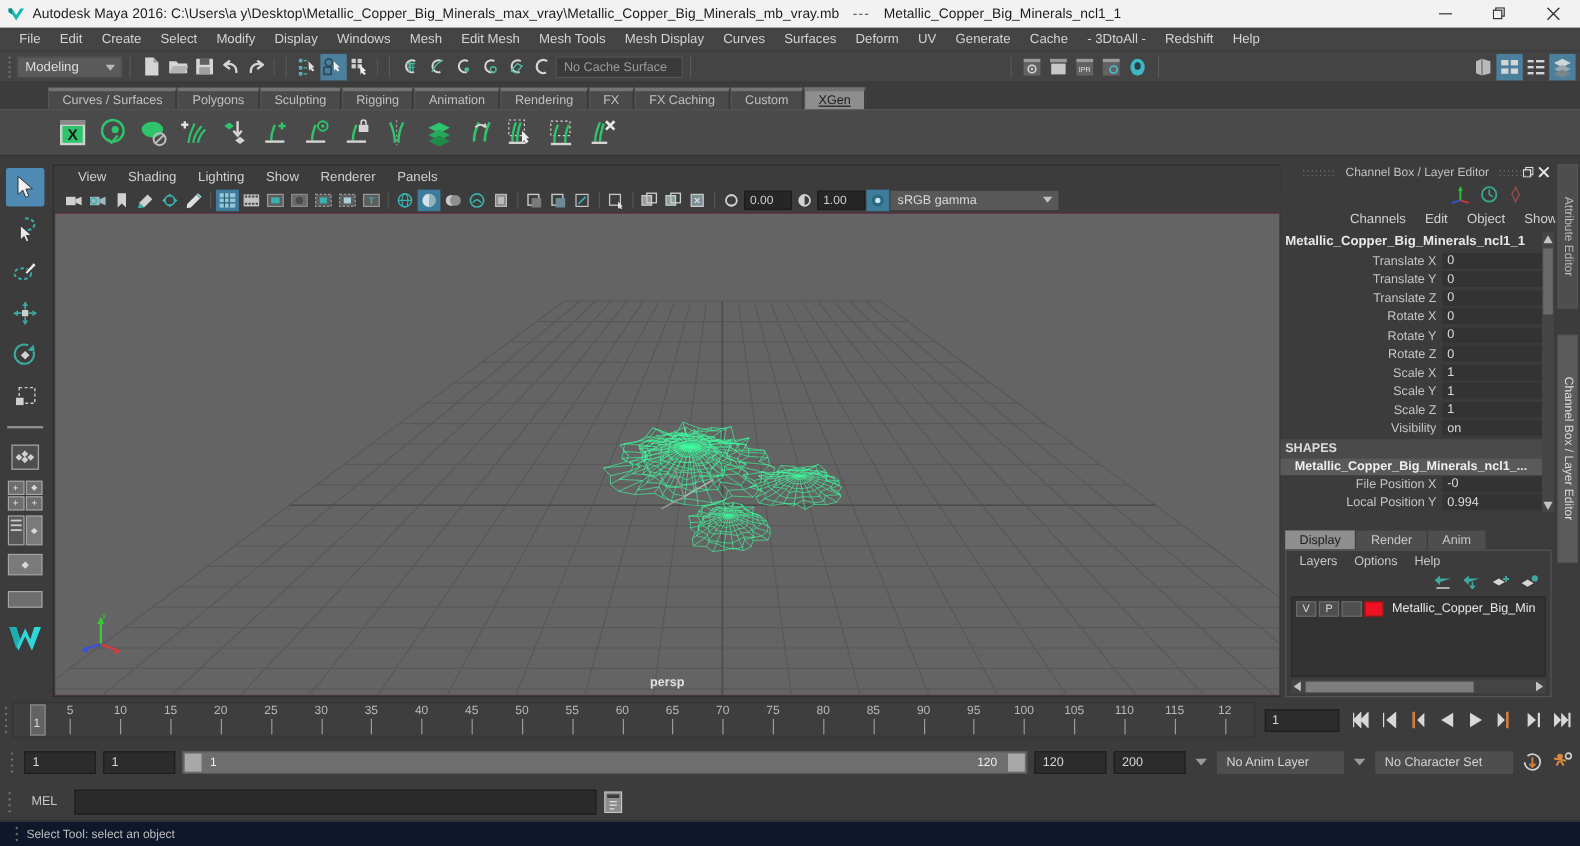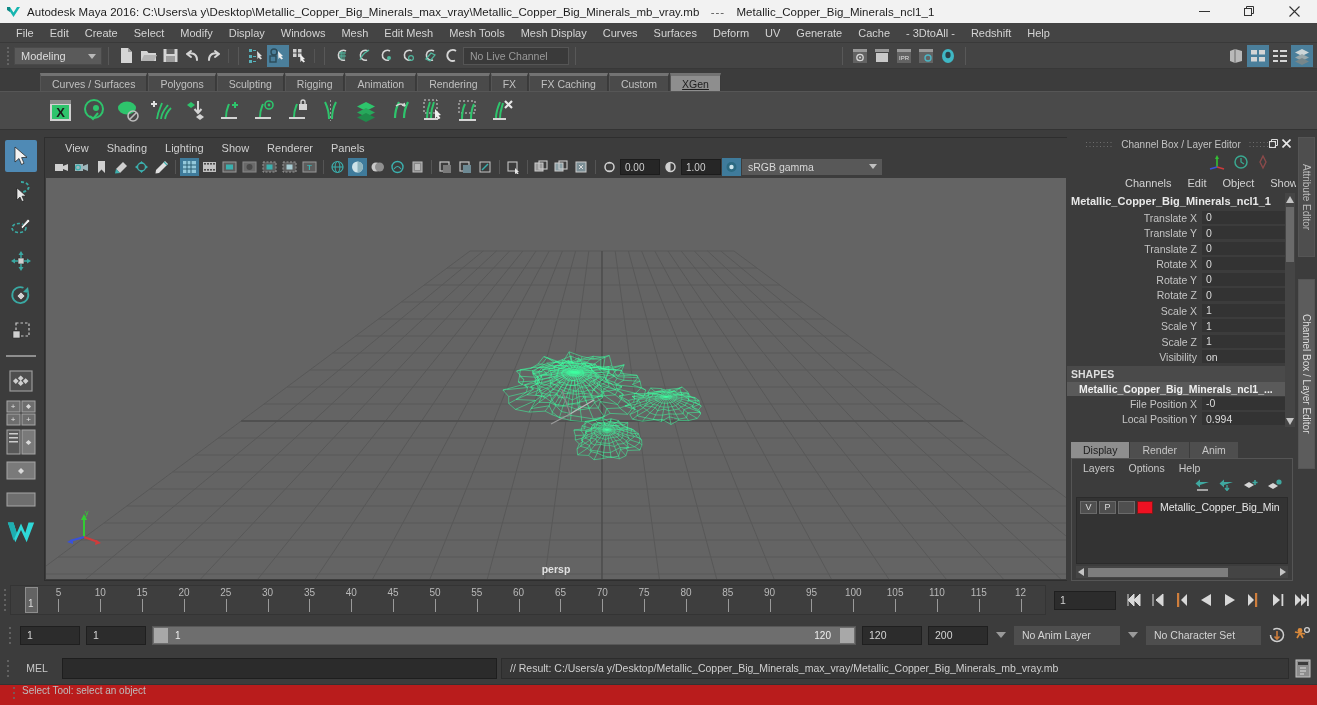--- a/index.html
+++ b/index.html
@@ -200,22 +200,22 @@
   .cmdline { position:absolute; left:0; right:0; top:653px; height:30px; display:flex;
      align-items:center; background:#3c3c3c; gap:4px; padding:0 4px;}
   .mel { width:42px; text-align:center; font-size:10.5px; color:#c8c8c8;}
   .cmdinput { width:435px; height:21px; background:#2b2b2b; border:1px solid #1e1e1e;}
   .cmdresult { flex:1; height:21px; background:#373737; border:1px solid #2c2c2c;
      font-size:10.5px; color:#cfcfcf; display:flex; align-items:center; padding-left:8px;
      overflow:hidden; white-space:nowrap;}
   .cmdicon { width:20px; height:21px; display:flex; align-items:center; justify-content:center;}
 
   
-  .helpline { position:absolute; left:0; right:0; top:684px; height:21px; background:#b91c1c;
-     display:flex; padding-left:10px; border-top:1px solid #333;}
+  .helpline { position:absolute; left:0; right:0; top:684px; height:21px; background:#0f172a;
+     display:flex; align-items:center; padding-left:10px; border-top:1px solid #333;}
   .helpline span{ font-size:10px; color:#bdbdbd;}
   .helpgrip{ width:8px; height:16px; display:flex;flex-direction:column;justify-content:center;
      align-items:center;gap:3px; margin-right:4px;}
   .helpgrip i{width:2px;height:2px;background:#6a6a6a;border-radius:50%;}
 </style>
 </head>
 <body>
 
 <div class="app">
 
@@ -378,21 +378,21 @@
         <path d="M13 4 a5 5 0 1 0 -1 9" stroke="#d5d5d5" stroke-width="1.6" fill="none"></path>
         <path d="M5 12 l5-6 l4 2 l-5 6 z" fill="none" stroke="#50b79e" stroke-width="1.2"></path>
       </svg>
     </div>
     <div class="tbtn">
       <svg width="18" height="18" viewBox="0 0 18 18">
         <path d="M13 4 a5.5 5.5 0 1 0 -1 9.5" stroke="#d5d5d5" stroke-width="1.8" fill="none"></path>
       </svg>
     </div>
     <div class="livefield">
-      <span>No Live Channel</span>
+      <span>No Cache Surface</span>
     </div>
     <div class="vdiv"></div>
     <div class="spacerflex"></div>
     <div class="vdiv"></div>
 
     <div class="tbtn">
       <svg width="18" height="18" viewBox="0 0 18 18">
           <rect x="2" y="2" width="14" height="3" fill="#9a9a9a"></rect>
           <rect x="2" y="5" width="14" height="11" fill="#636363"></rect>
           <circle cx="9" cy="10.5" r="3.2" fill="none" stroke="#d8d8d8" stroke-width="1.3"></circle>
@@ -1260,23 +1260,20 @@
 
   <div class="cmdline">
     <div class="tgrip" style="width:8px">
         <i></i>
         <i></i>
         <i></i>
         <i></i>
       </div>
     <div class="mel">MEL</div>
     <div class="cmdinput" title=""></div>
-    <div class="cmdresult">
-      <span>// Result: C:/Users/a y/Desktop/Metallic_Copper_Big_Minerals_max_vray/Metallic_Copper_Big_Minerals_mb_vray.mb</span>
-    </div>
     <div class="cmdicon">
       <svg width="16" height="19" viewBox="0 0 16 19">
           <rect x="1" y="1" width="14" height="17" fill="#8d8d8d" stroke="#c4c4c4"></rect>
           <rect x="3" y="3" width="10" height="3" fill="#3c3c3c"></rect>
           <path d="M5 9 h6 M5 12 h6 M5 15 h4" stroke="#e0e0e0" stroke-width="1.1"></path>
         </svg>
     </div>
   </div>
 
   <div class="helpline">

